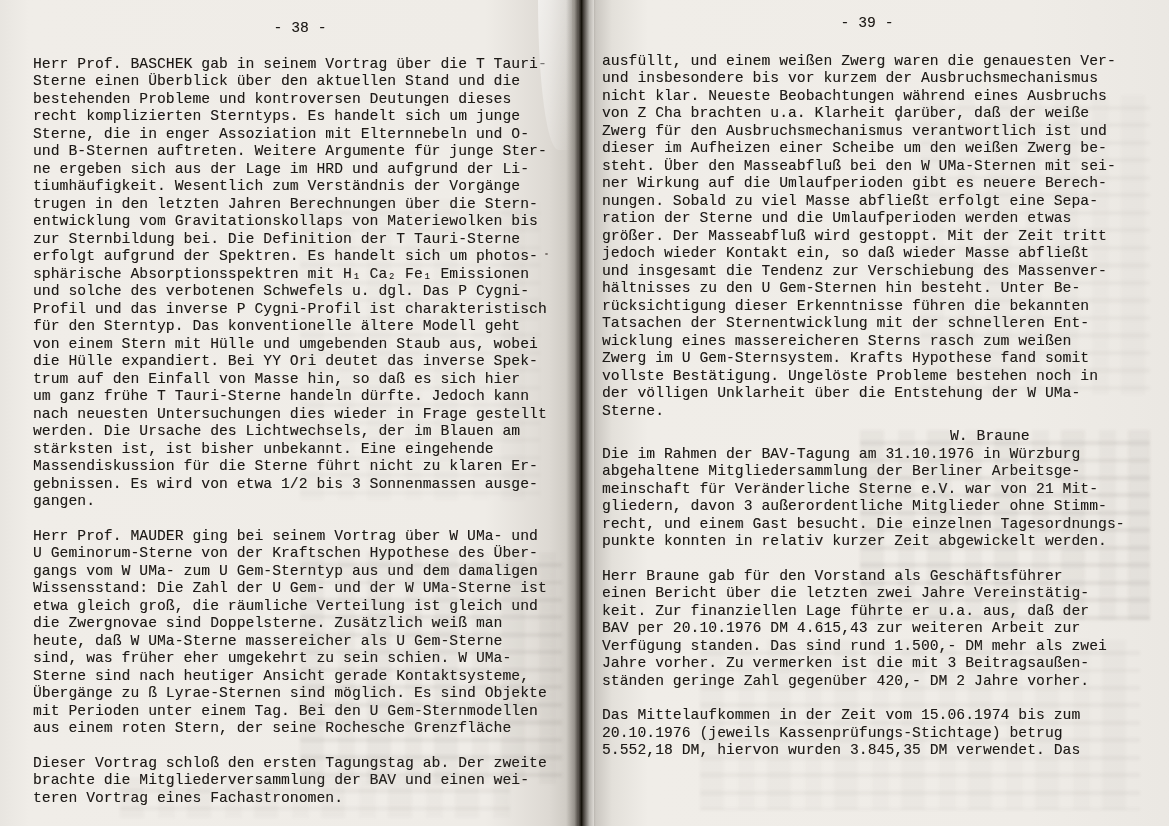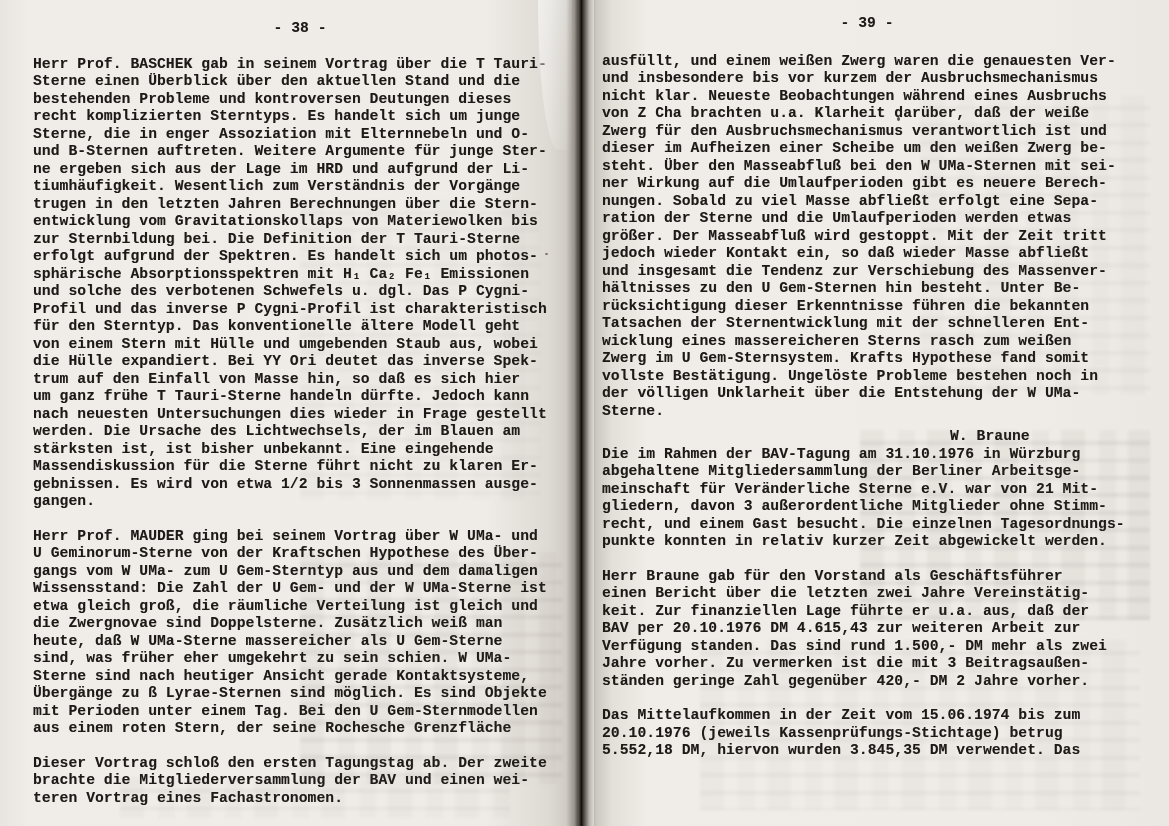--- a/index.html
+++ b/index.html
@@ -2,21 +2,21 @@
 <html><head>
 <meta charset="utf-8">
 <style>
   html,body{margin:0;padding:0;background:#777;}
   .scan{
     position:relative;width:1169px;height:826px;overflow:hidden;
     background:#eeebe6;
     font-family:"Liberation Mono","DejaVu Sans Mono",monospace;
   }
   .txt{
-    font-weight:700;
+    font-weight:400;
     font-size:14.6px;
     line-height:17.5px;
     letter-spacing:0.1px;
     color:#1c1916;
     white-space:pre;
     text-shadow:0.3px 0.3px 0 rgba(35,28,22,0.35);
   }
   .page{position:absolute;top:0;bottom:0;}
   .page.left{
     left:0;width:578px;

